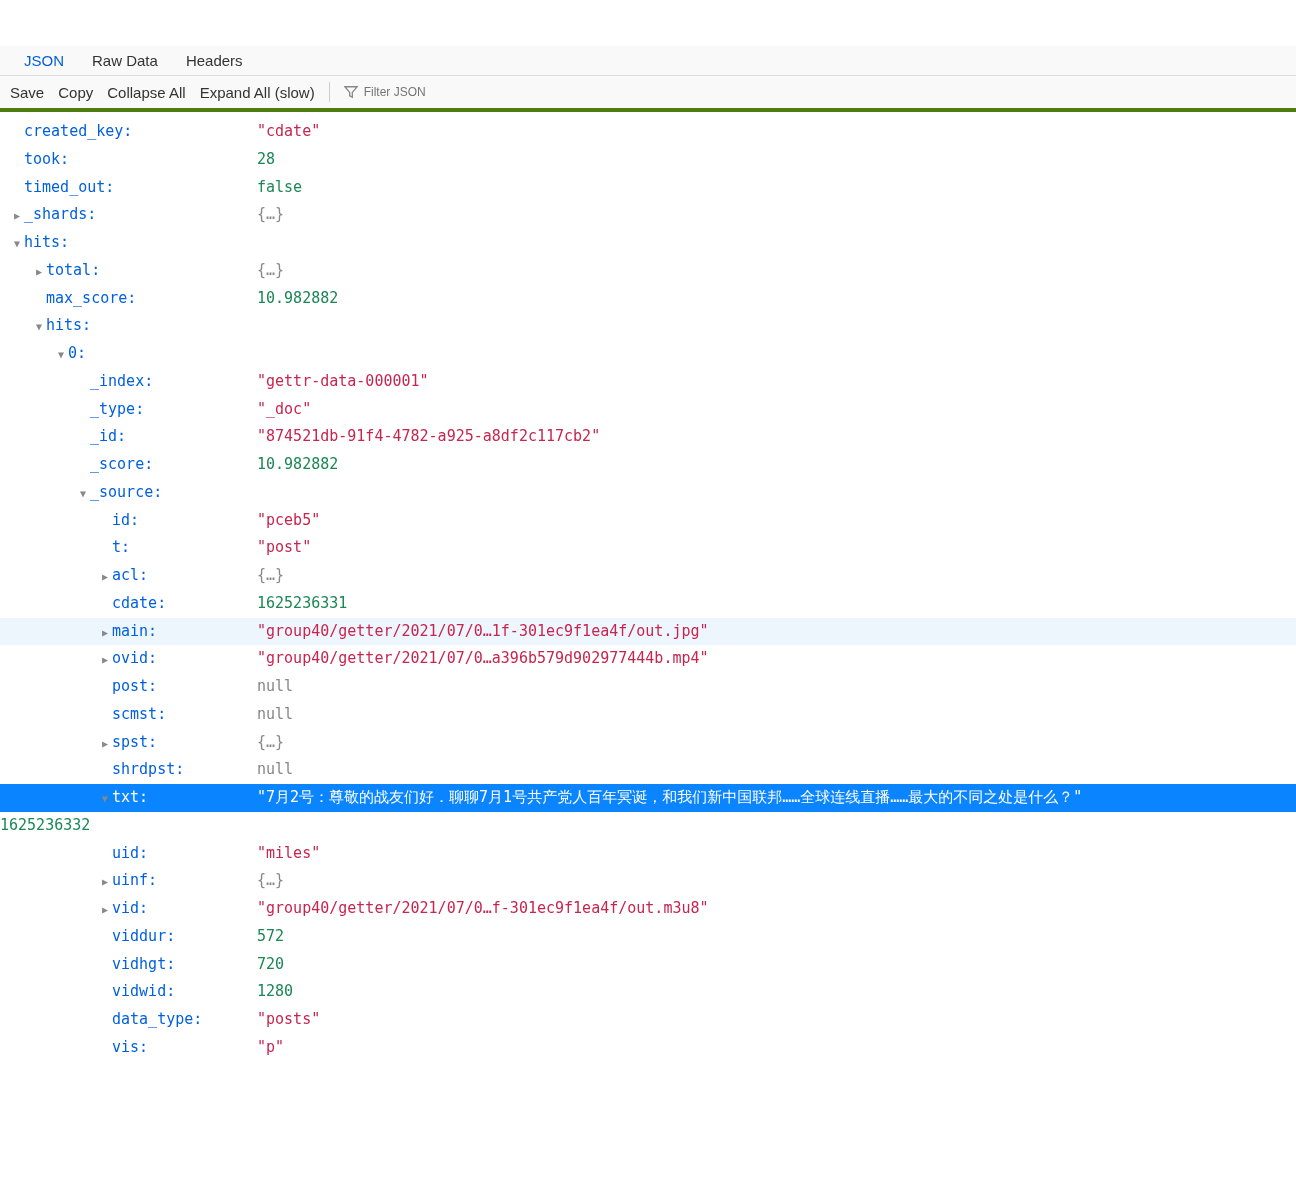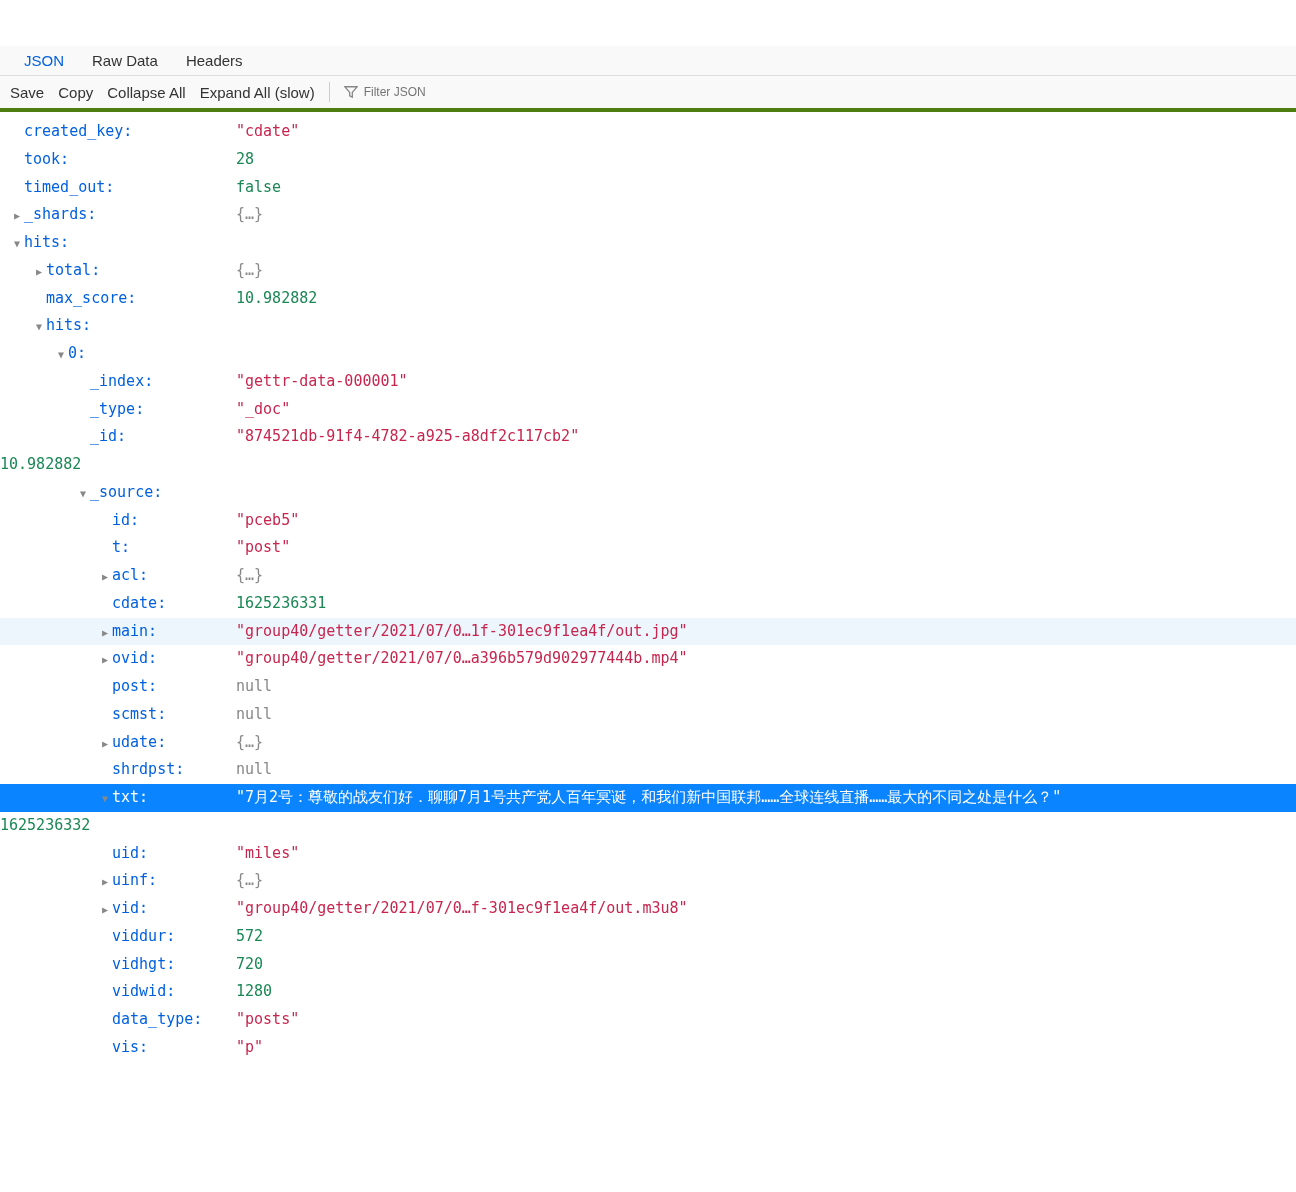--- a/index.html
+++ b/index.html
@@ -65,20 +65,21 @@
   .tree {
     font-family: Menlo, Consolas, monospace;
     font-size: 15px;
     padding: 6px 0 20px 0;
     line-height: 1.85;
   }
   .row {
     display: flex;
     align-items: flex-end;
     white-space: nowrap;
+    gap: 21px;
   }
   .row.hover-main { background: #eef6fd; }
   .row.selected { background: #0a84ff; color: #fff; }
   .row.selected .key,
   .row.selected .val-string,
   .row.selected .val-number,
   .row.selected .val-obj,
   .row.selected .val-null,
   .row.selected .val-bool { color: #fff; }
   .toggle {
@@ -218,20 +219,25 @@
     </div>
     <div class="row">
       <span class="keycell">
         <span class="indent" style="width: 76px;"></span>
         <span class="toggle none"></span>
         <span class="key">_id:</span>
       </span>
       <span class="val-string">"874521db-91f4-4782-a925-a8df2c117cb2"</span>
     </div>
     <div class="row">
+      <span class="keycell">
+        <span class="indent" style="width: 76px;"></span>
+        <span class="toggle none"></span>
+        <span class="key">_score:</span>
+      </span>
       <span class="val-number">10.982882</span>
     </div>
     <div class="row">
       <span class="keycell">
         <span class="indent" style="width: 76px;"></span>
         <span class="toggle">▼</span>
         <span class="key">_source:</span>
       </span>
     </div>
     <div class="row">
@@ -295,21 +301,21 @@
         <span class="indent" style="width: 98px;"></span>
         <span class="toggle none"></span>
         <span class="key">scmst:</span>
       </span>
       <span class="val-null">null</span>
     </div>
     <div class="row">
       <span class="keycell">
         <span class="indent" style="width: 98px;"></span>
         <span class="toggle">▶</span>
-        <span class="key">udate:</span>
+        <span class="key">spst:</span>
       </span>
       <span class="val-obj">{…}</span>
     </div>
     <div class="row">
       <span class="keycell">
         <span class="indent" style="width: 98px;"></span>
         <span class="toggle none"></span>
         <span class="key">shrdpst:</span>
       </span>
       <span class="val-null">null</span>

